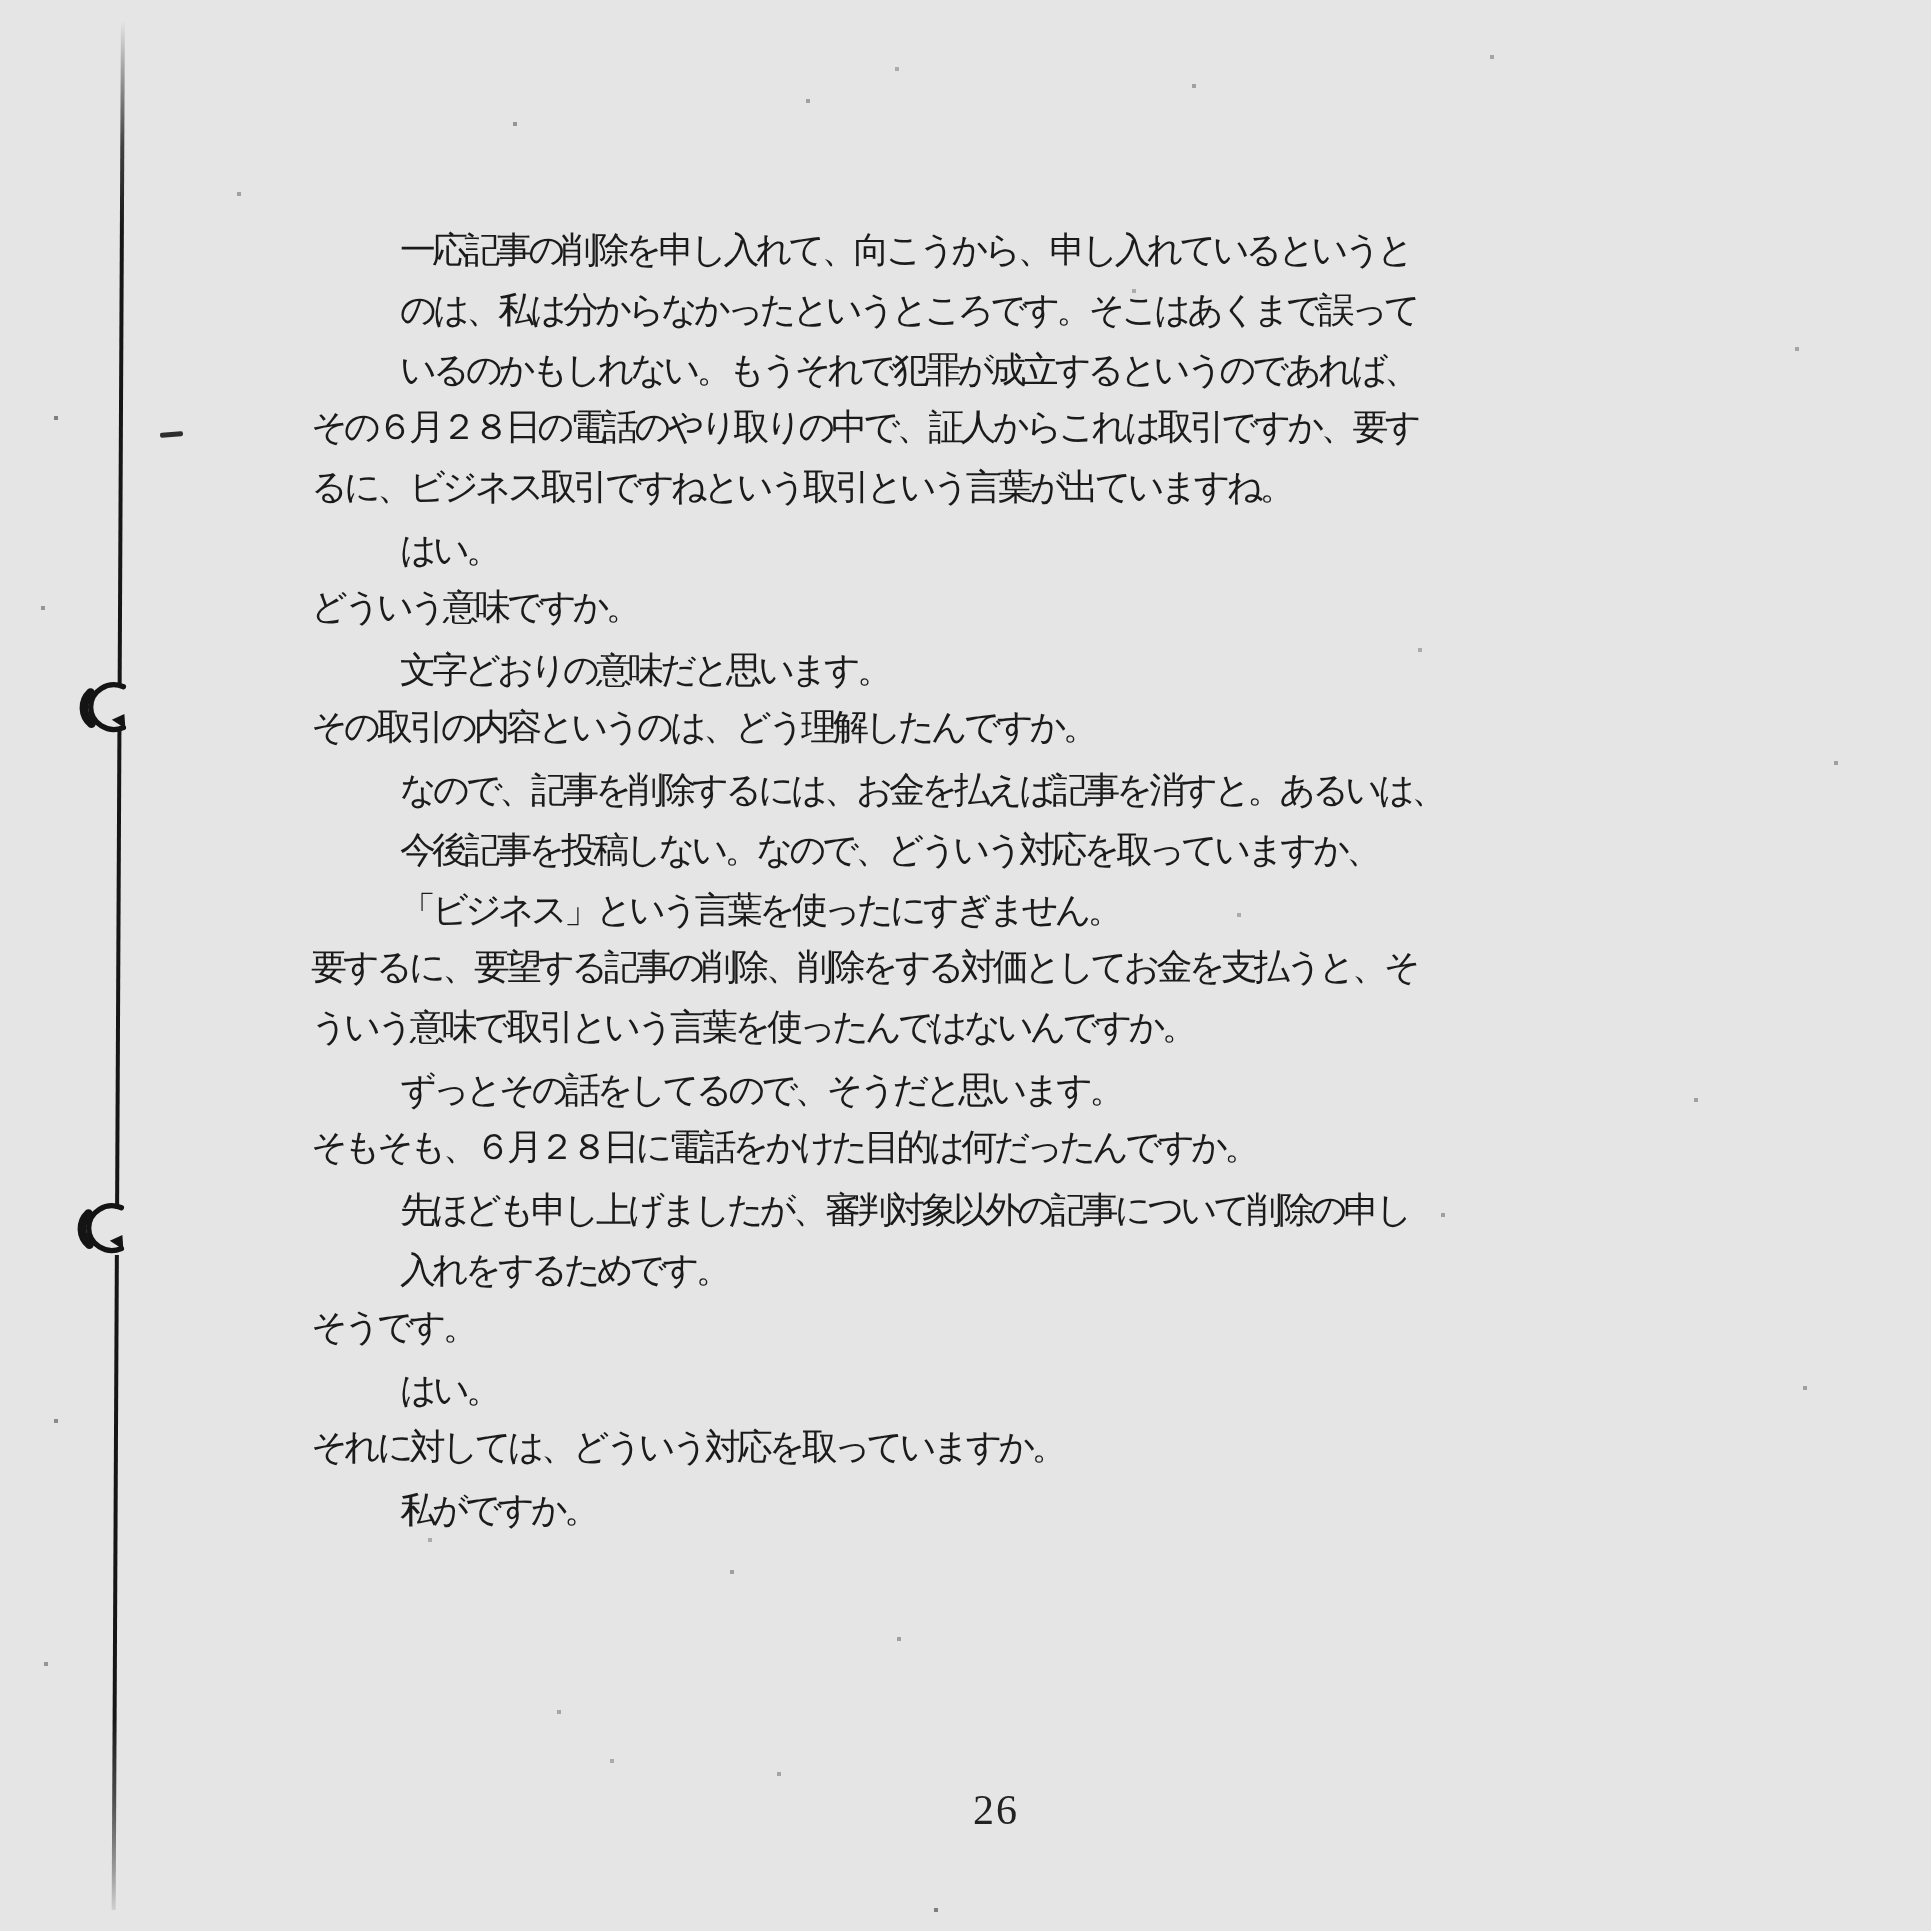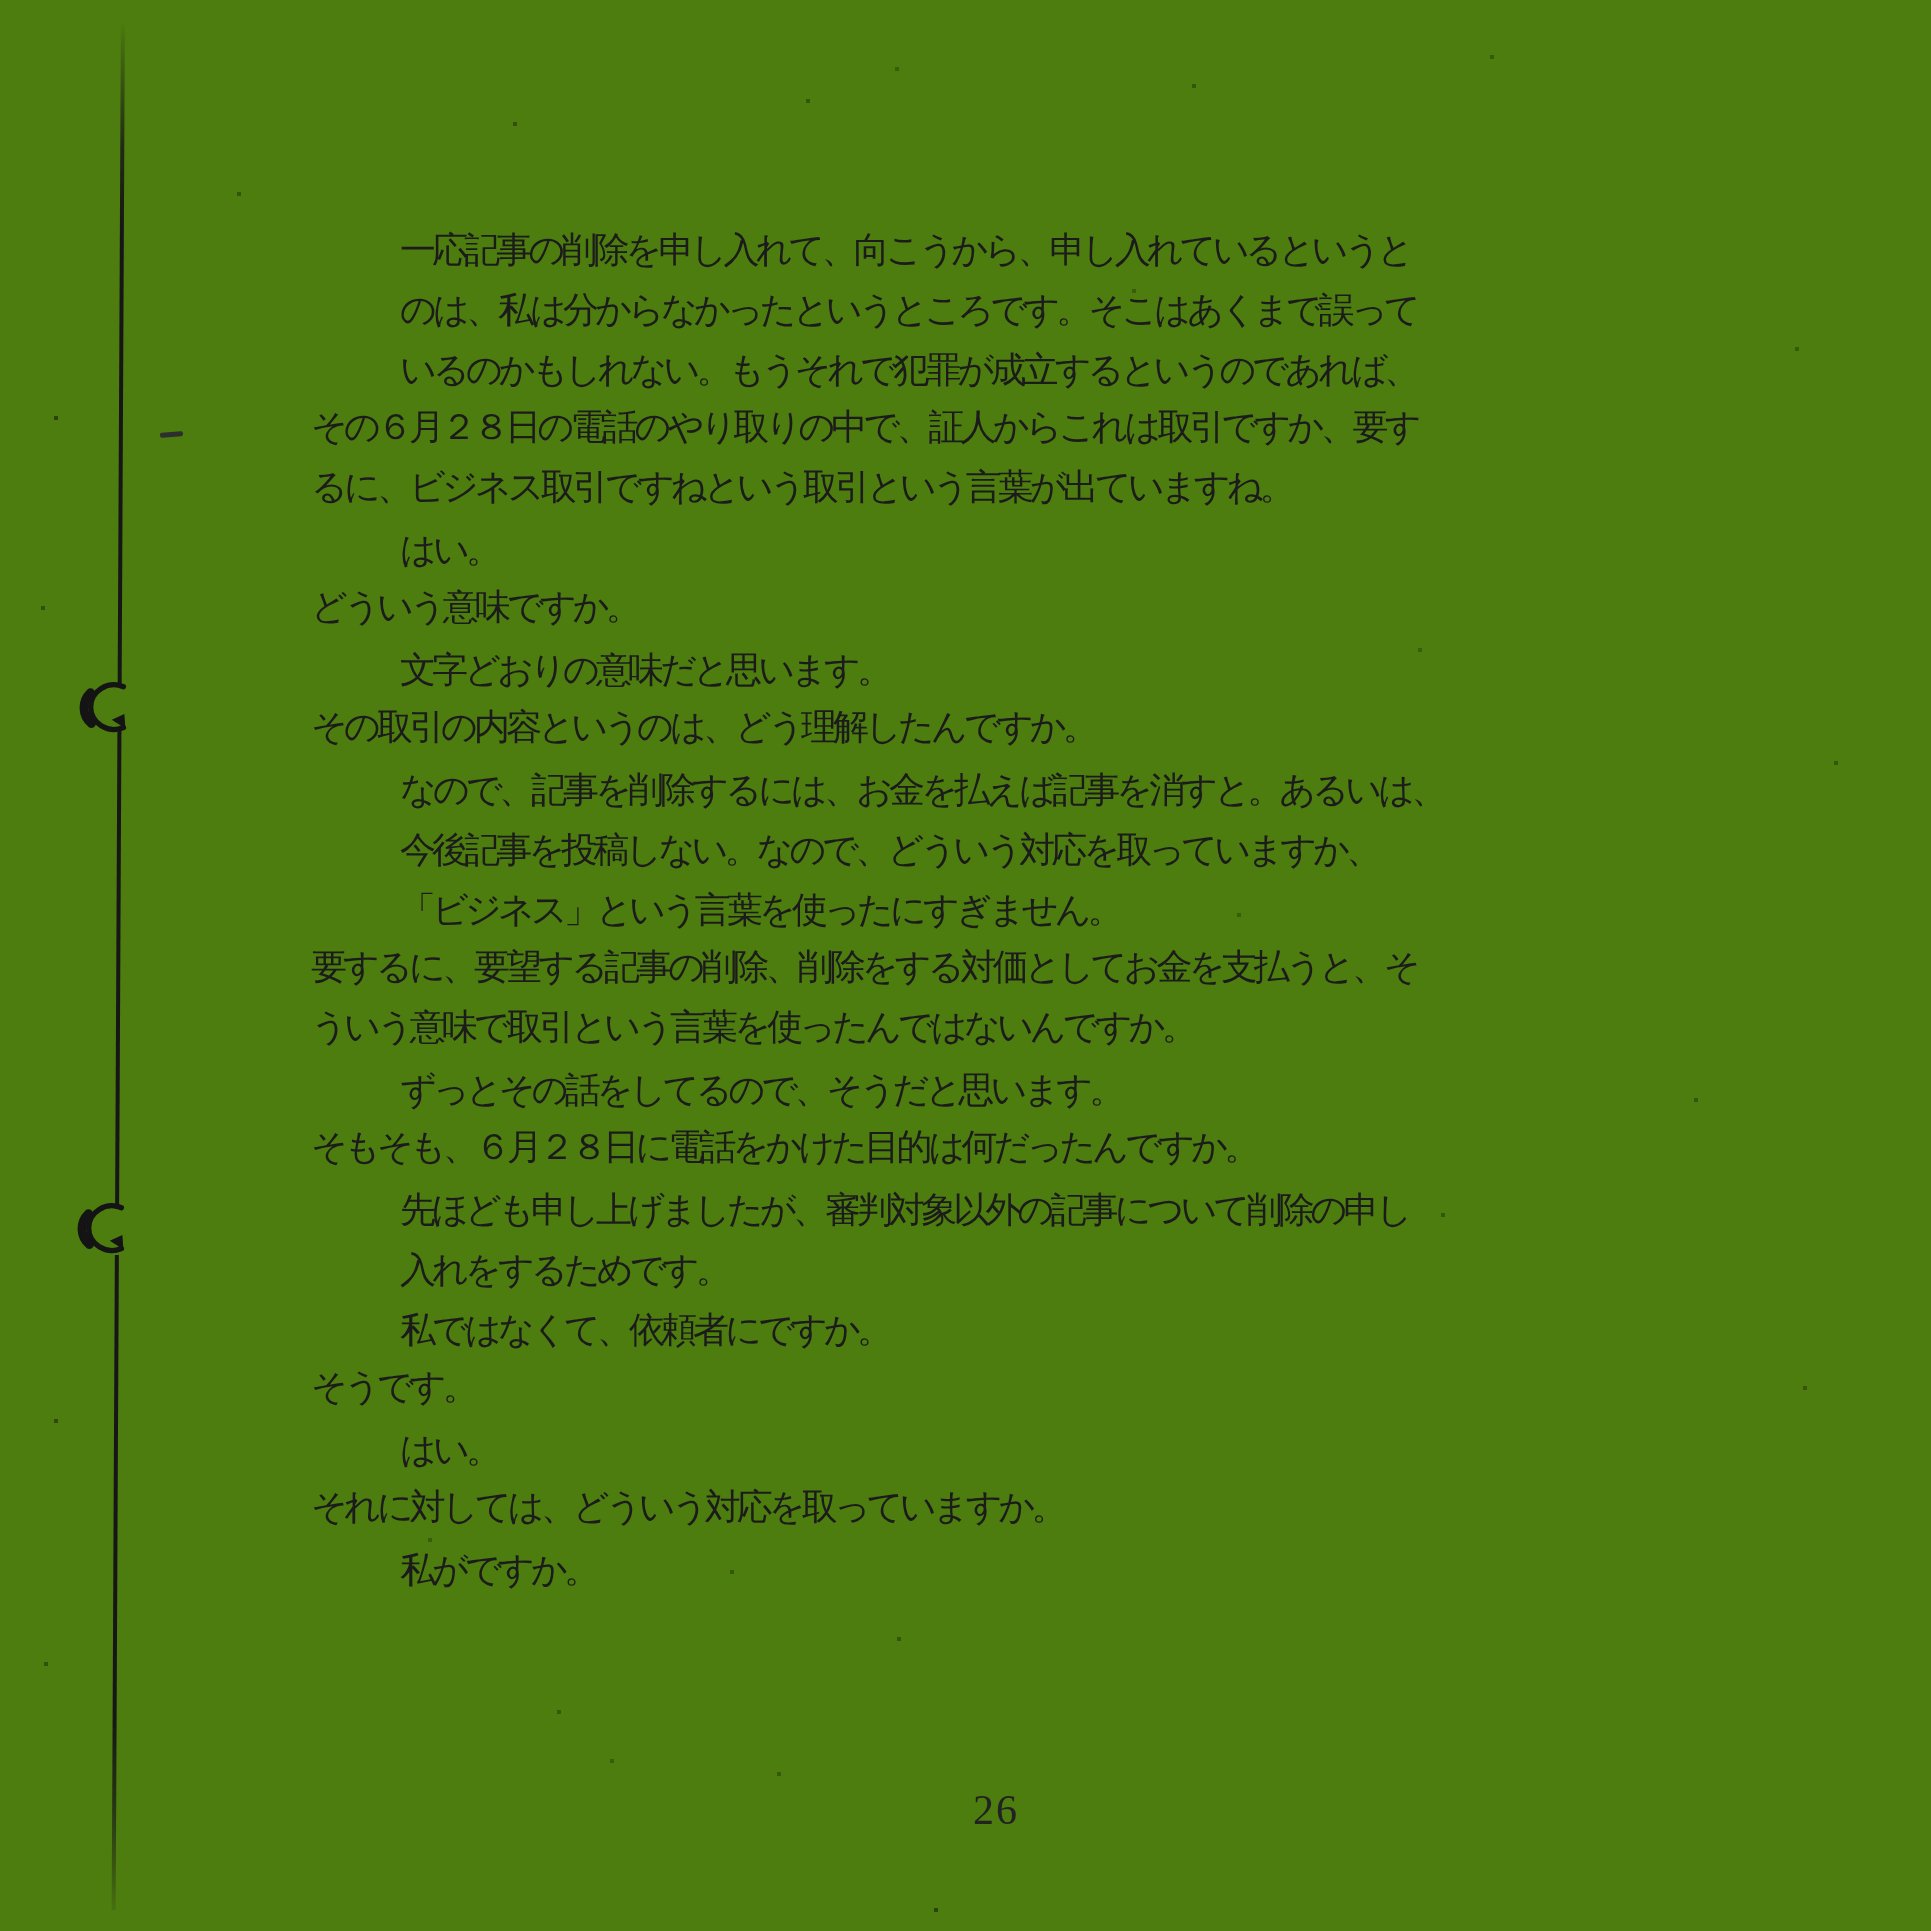--- a/index.html
+++ b/index.html
@@ -4,21 +4,21 @@
 <style>
   html, body {
     margin: 0;
     padding: 0;
     background: #ffffff;
   }
   .page {
     position: relative;
     width: 1931px;
     height: 1931px;
-    background: #4d7c0f;
+    background: #e5e5e5;
     overflow: hidden;
     font-family: "Liberation Serif", "DejaVu Serif", serif;
     color: #1b1b1b;
   }
 
   
   .binding-wrap {
     position: absolute;
     left: 0; top: 0; width: 193px; height: 1931px;
     transform: rotate(0.28deg);
@@ -165,21 +165,20 @@
     <div class="line q">その取引の内容というのは、どう理解したんですか。</div>
     <div class="line a">なので、記事を削除するには、お金を払えば記事を消すと。あるいは、</div>
     <div class="line a">今後記事を投稿しない。なので、どういう対応を取っていますか、</div>
     <div class="line a">「ビジネス」という言葉を使ったにすぎません。</div>
     <div class="line q">要するに、要望する記事の削除、削除をする対価としてお金を支払うと、そ</div>
     <div class="line q">ういう意味で取引という言葉を使ったんではないんですか。</div>
     <div class="line a">ずっとその話をしてるので、そうだと思います。</div>
     <div class="line q">そもそも、６月２８日に電話をかけた目的は何だったんですか。</div>
     <div class="line a">先ほども申し上げましたが、審判対象以外の記事について削除の申し</div>
     <div class="line a">入れをするためです。</div>
-    <div class="line a">私ではなくて、依頼者にですか。</div>
     <div class="line q">そうです。</div>
     <div class="line a">はい。</div>
     <div class="line q">それに対しては、どういう対応を取っていますか。</div>
     <div class="line a">私がですか。</div>
   </div>
 
   <div class="page-number">26</div>
 
   <div class="noise"></div>
 

